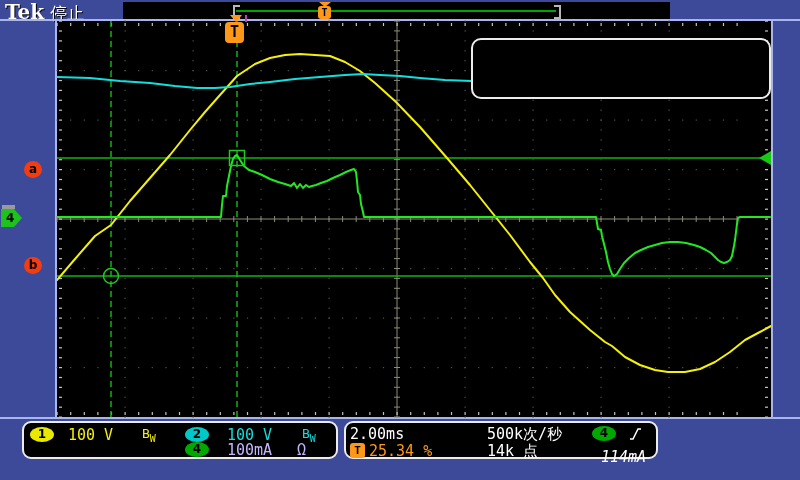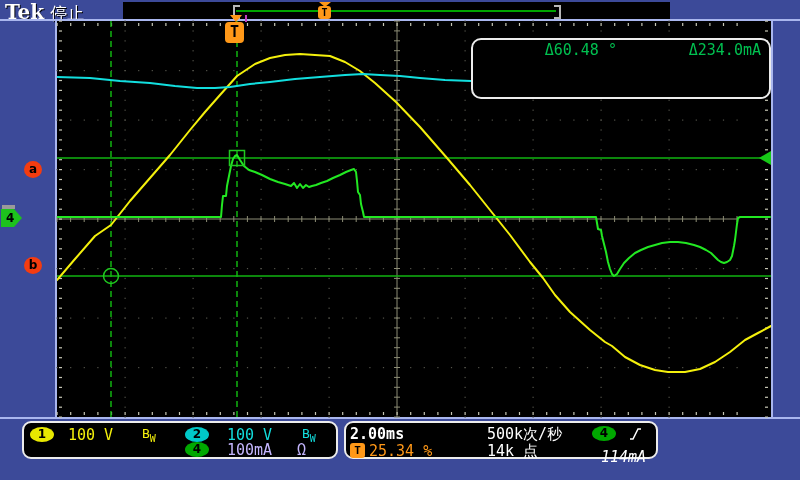--- a/index.html
+++ b/index.html
@@ -1031,44 +1031,38 @@
   </div>
 
   <div class="cbadge" id="badge-a">a</div>
   <div class="cbadge" id="badge-b">b</div>
   <div id="gnd4cap"></div>
   <div id="gnd4">4</div>
 
   <div id="curbox">
     <table>
       <tbody>
-      <tr>
-        <td class="sym"></td>
-        <td class="val">Δ60.48 °</td>
-        <td class="bdg"></td>
-        <td class="val2">Δ234.0mA</td>
-      </tr>
     </tbody>
       </table>
   </div>
 
   <div class="bbox" id="chbox">
     <span class="chip" style="left:6px;top:4px;background:#e8e800;">1</span>
     <span class="t1 yellow" style="left:44px;top:3px;">100 V</span>
     <span class="t1 yellow bw" style="left:118px;top:3px;font-size:13px;"><span>B</span><sub>W</sub></span>
     <span class="chip" style="left:161px;top:4px;background:#00c8c8;">2</span>
     <span class="t1 cyan" style="left:203px;top:3px;">100 V</span>
     <span class="t1 cyan bw" style="left:278px;top:3px;font-size:13px;"><span>B</span><sub>W</sub></span>
     <span class="chip" style="left:161px;top:19px;background:#00a800;">4</span>
     <span class="t1 green" style="left:203px;top:18px;">100mA</span>
     <span class="t1 green" style="left:273px;top:18px;">Ω</span>
   </div>
 
   <div class="bbox" id="horbox">
-    <span class="t1 white" style="left:4px;top:2px;font-weight:bold;">2.00ms</span>
+    <span class="t1 white" style="left:4px;top:2px;">2.00ms</span>
     <span class="t1 white" style="left:141px;top:2px;">500k次/秒</span>
     <span class="chip" style="left:246px;top:3px;background:#00a800;">4</span>
     <svg style="position:absolute;left:283px;top:3px;" width="13" height="15">
         <path d="M1 13 h3 L9 3 h3" stroke="#fff" fill="none" stroke-width="1.5"></path>
       </svg>
     <span class="tchip">T</span>
     <span class="t1 orange" style="left:23px;top:19px;">25.34 %</span>
     <span class="t1 white" style="left:141px;top:19px;">14k 点</span>
     <span class="t1 white" style="left:255px;top:25px;font-style:italic;">114mA</span>
   </div>

